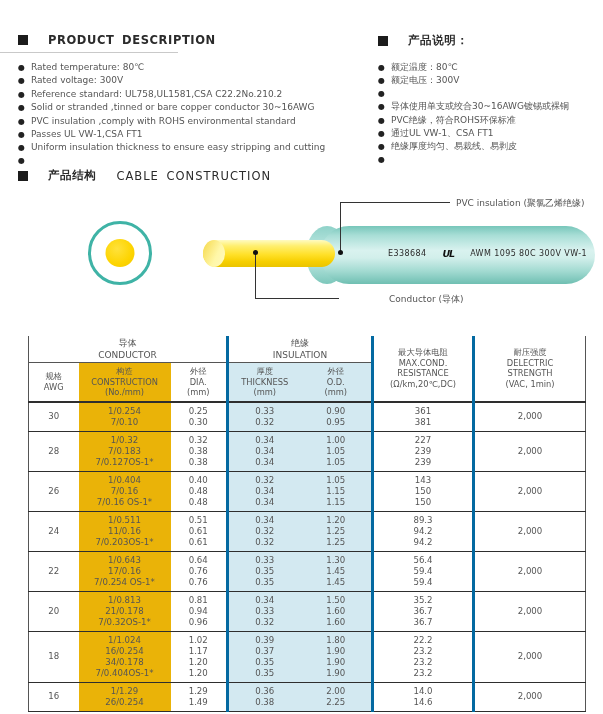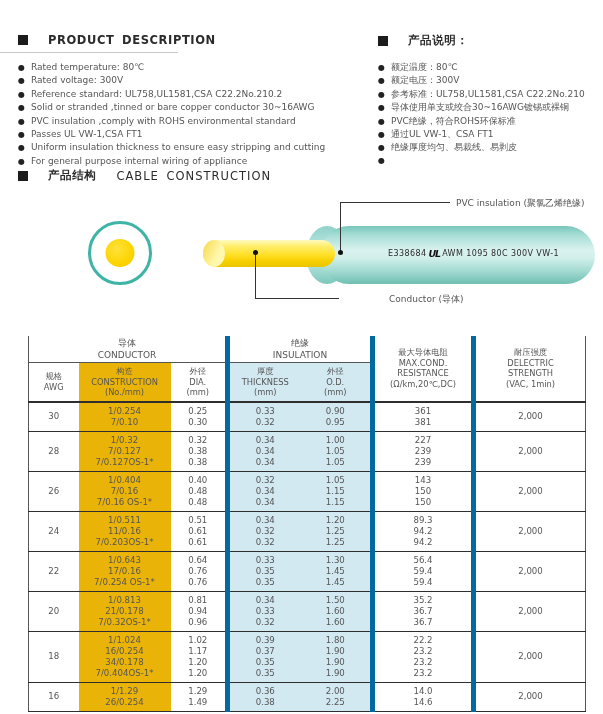--- a/index.html
+++ b/index.html
@@ -26,36 +26,36 @@
   .conductor-cyl { position: absolute; left: 203px; top: 240px; width: 132px; height: 27px; border-radius: 13.5px;
     background: linear-gradient(to bottom, #fffbc2 0%, #ffef6f 22%, #ffe027 55%, #f6cf00 80%, #eac400 100%); z-index: 3; }
   .conductor-cap { position: absolute; left: 203px; top: 240px; width: 22px; height: 27px; border-radius: 50%;
     background: linear-gradient(115deg, #f5d84a 0%, #fff7a8 60%, #fff9c0 100%); z-index: 4; }
 
   .cable-face { position: absolute; left: 306px; top: 226px; width: 42px; height: 58px; border-radius: 50%;
     background: linear-gradient(to bottom, #8fd2c9 0%, #c3eae4 45%, #b3e3dc 65%, #7cc7bb 100%); z-index: 2; }
   .cable-body { position: absolute; left: 320px; top: 226px; width: 275px; height: 58px; border-radius: 29px;
     background: linear-gradient(to bottom, #77c6ba 0%, #a8ded6 16%, #d9f2ef 42%, #d2efeb 55%, #a2dad1 78%, #6fbfb2 100%); z-index: 2; }
   .cable-print { position: absolute; left: 388px; top: 248px; z-index: 5; font-size: 8px; letter-spacing: .4px;
-    color: #2a2a2a; white-space: nowrap; display: flex; align-items: center; gap: 2px; }
+    color: #2a2a2a; white-space: nowrap; display: flex; align-items: center; gap: 16px; }
   .ul-logo { font-weight: bold; font-style: italic; font-size: 9.5px; color: #111; letter-spacing: -1px; }
 
   .callout-line { position: absolute; background: #333; z-index: 6; }
   .callout-dot { position: absolute; width: 5px; height: 5px; border-radius: 50%; background: #111; z-index: 7; }
   .callout-label { position: absolute; font-size: 9px; color: #555; white-space: nowrap; z-index: 6; }
 
   
   table.spec { position: absolute; left: 28px; top: 336px; width: 557px; table-layout: fixed;
     border-collapse: collapse; border-left: 1px solid #555; border-right: 1px solid #555; }
   table.spec th, table.spec td { font-weight: normal; text-align: center; vertical-align: middle;
     color: #555; white-space: pre-line; }
   th.gh { font-size: 9px; line-height: 11.5px; padding: 2px 0 1px; border-bottom: 1px solid #555; }
   th.hh { font-size: 8.3px; line-height: 10.5px; padding: 3px 0; }
   .bb2 { border-bottom: 2px solid #2e2e2e; }
-  .br  { border-right: 5px solid #0369a1; }
+  .br  { border-right: 3px solid #0369a1; }
   .yellow { background: #eab308; }
   .blue   { background: #d3e9f1; margin-left: 12px; }
   tbody td { font-size: 8.6px; border-bottom: 1.5px solid #2e2e2e; padding: 3px 0; }
   tbody td div { line-height: 11px; }
 </style>
 </head>
 <body>
 
 <div class="page">
 
@@ -94,35 +94,33 @@
       <li>
         <span class="dot">●</span>
         <span>Passes UL VW-1,CSA FT1</span>
       </li>
       <li>
         <span class="dot">●</span>
         <span>Uniform insulation thickness to ensure easy stripping and cutting</span>
       </li>
       <li>
         <span class="dot">●</span>
-        <span>For general purpose internal wiring of appliance</span>
       </li>
     </ul>
   <ul class="bullets" style="left:378px; top:61px;">
       <li>
         <span class="dot">●</span>
         <span>额定温度：80℃</span>
       </li>
       <li>
         <span class="dot">●</span>
         <span>额定电压：300V</span>
       </li>
       <li>
         <span class="dot">●</span>
-        <span>参考标准：UL758,UL1581,CSA C22.2No.210</span>
       </li>
       <li>
         <span class="dot">●</span>
         <span>导体使用单支或绞合30~16AWG镀锡或裸铜</span>
       </li>
       <li>
         <span class="dot">●</span>
         <span>PVC绝缘，符合ROHS环保标准</span>
       </li>
       <li>
@@ -215,21 +213,21 @@
           <td class="c-awg"><div>30</div></td>
           <td class="yellow"><div>1/0.254</div><div>7/0.10</div></td>
           <td class="br"><div>0.25</div><div>0.30</div></td>
           <td class="blue"><div>0.33</div><div>0.32</div></td>
           <td class="blue br"><div>0.90</div><div>0.95</div></td>
           <td class="br"><div>361</div><div>381</div></td>
           <td><div>2,000</div></td>
         </tr>
         <tr>
           <td class="c-awg"><div>28</div></td>
-          <td class="yellow"><div>1/0.32</div><div>7/0.127</div><div>7/0.127OS-1*</div></td>
+          <td class="yellow"><div>1/0.32</div><div>7/0.183</div><div>7/0.127OS-1*</div></td>
           <td class="br"><div>0.32</div><div>0.38</div><div>0.38</div></td>
           <td class="blue"><div>0.34</div><div>0.34</div><div>0.34</div></td>
           <td class="blue br"><div>1.00</div><div>1.05</div><div>1.05</div></td>
           <td class="br"><div>227</div><div>239</div><div>239</div></td>
           <td><div>2,000</div></td>
         </tr>
         <tr>
           <td class="c-awg"><div>26</div></td>
           <td class="yellow"><div>1/0.404</div><div>7/0.16</div><div>7/0.16 OS-1*</div></td>
           <td class="br"><div>0.40</div><div>0.48</div><div>0.48</div></td>

